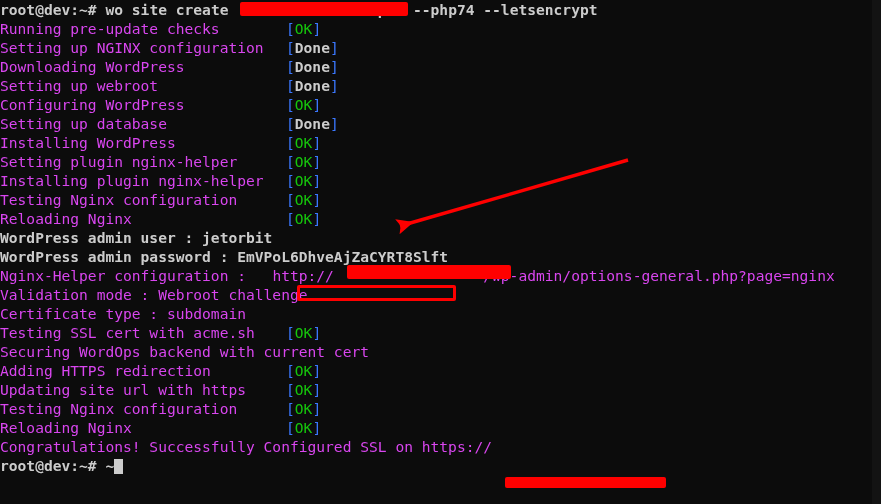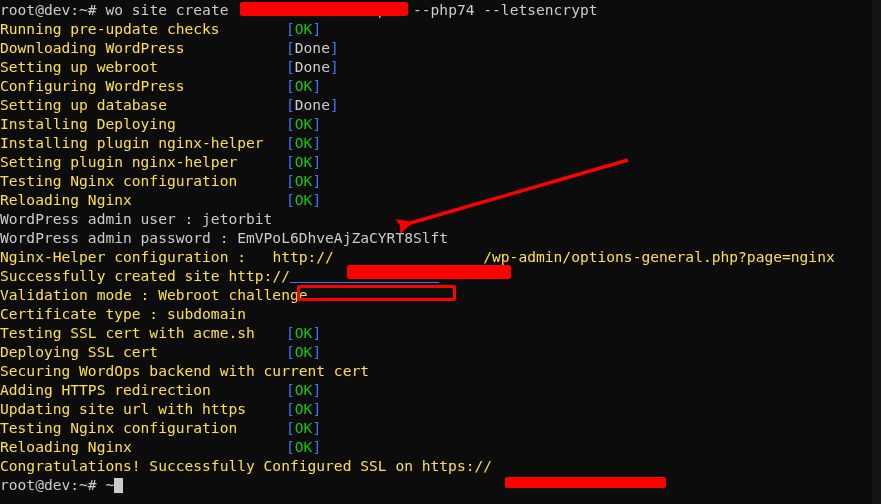--- a/index.html
+++ b/index.html
@@ -37,23 +37,23 @@
     font-size: 14.6px;
     letter-spacing: 0px;
     white-space: pre;
     position: relative;
   }
   .msg {
     display: inline-block;
     width: 286px;
     overflow: visible;
   }
-  .c-blue   { color: #fde047; }
+  .c-blue   { color: #d946ef; }
   .c-green  { color: #16c60c; }
-  .c-white  { color: #cccccc; }
+  .c-white  { color: #cccccc; font-weight: bold; }
   .c-bracket{ color: #3b78ff; }
   .underline-blue {
     color: #3b78ff;
     text-decoration: underline;
   }
   
   .redact {
     position: absolute;
     background: #ff0000;
     border-radius: 2px;
@@ -90,54 +90,53 @@
 <div id="screen">
 
   <div id="right-gutter"></div>
 
   <div id="console">
 
     <div class="line"><span class="c-white">root@dev:~#</span><span class="c-white"> </span><span class="c-white">wo site create</span><span class="c-white"> </span><span class="c-white">           </span><span class="c-white">  </span><span class="c-white">--wpfc --php74 --letsencrypt</span></div>
 
     <div class="line"><span class="msg c-blue">Running pre-update checks</span><span class="c-bracket">[</span><span class="c-green">OK</span><span class="c-bracket">]</span></div>
 
+    <div class="line"><span class="msg c-blue">Setting up NGINX configuration</span><span class="c-bracket">[</span><span class="c-white">Done</span><span class="c-bracket">]</span></div>
 
     <div class="line"><span class="msg c-blue">Downloading WordPress</span><span class="c-bracket">[</span><span class="c-white">Done</span><span class="c-bracket">]</span></div>
 
     <div class="line"><span class="msg c-blue">Setting up webroot</span><span class="c-bracket">[</span><span class="c-white">Done</span><span class="c-bracket">]</span></div>
 
     <div class="line"><span class="msg c-blue">Configuring WordPress</span><span class="c-bracket">[</span><span class="c-green">OK</span><span class="c-bracket">]</span></div>
 
     <div class="line"><span class="msg c-blue">Setting up database</span><span class="c-bracket">[</span><span class="c-white">Done</span><span class="c-bracket">]</span></div>
 
-    <div class="line"><span class="msg c-blue">Installing Deploying</span><span class="c-bracket">[</span><span class="c-green">OK</span><span class="c-bracket">]</span></div>
+    <div class="line"><span class="msg c-blue">Installing WordPress</span><span class="c-bracket">[</span><span class="c-green">OK</span><span class="c-bracket">]</span></div>
+
+    <div class="line"><span class="msg c-blue">Setting plugin nginx-helper</span><span class="c-bracket">[</span><span class="c-green">OK</span><span class="c-bracket">]</span></div>
 
     <div class="line"><span class="msg c-blue">Installing plugin nginx-helper</span><span class="c-bracket">[</span><span class="c-green">OK</span><span class="c-bracket">]</span></div>
-
-    <div class="line"><span class="msg c-blue">Setting plugin nginx-helper</span><span class="c-bracket">[</span><span class="c-green">OK</span><span class="c-bracket">]</span></div>
 
     <div class="line"><span class="msg c-blue">Testing Nginx configuration</span><span class="c-bracket">[</span><span class="c-green">OK</span><span class="c-bracket">]</span></div>
 
     <div class="line"><span class="msg c-blue">Reloading Nginx</span><span class="c-bracket">[</span><span class="c-green">OK</span><span class="c-bracket">]</span></div>
 
     <div class="line"><span class="c-white">WordPress admin user : jetorbit</span></div>
 
     <div class="line"><span class="c-white">WordPress admin password : EmVPoL6DhveAjZaCYRT8Slft</span></div>
 
     <div class="line"><span class="c-blue">Nginx-Helper configuration :</span><span class="c-blue">   </span><span class="c-blue">http://</span><span class="c-blue">                 </span><span class="c-blue">/wp-admin/options-general.php?page=nginx</span></div>
 
-    <div class="line"><span class="c-blue">Successfully created site</span><span class="c-blue"> </span><span class="c-blue">http://</span><span class="underline-blue">                 </span></div>
 
     <div class="line"><span class="c-blue">Validation mode : Webroot challenge</span></div>
 
     <div class="line"><span class="c-blue">Certificate type : subdomain</span></div>
 
     <div class="line"><span class="msg c-blue">Testing SSL cert with acme.sh</span><span class="c-bracket">[</span><span class="c-green">OK</span><span class="c-bracket">]</span></div>
 
-    <div class="line"><span class="msg c-blue">Deploying SSL cert</span><span class="c-bracket">[</span><span class="c-green">OK</span><span class="c-bracket">]</span></div>
 
     <div class="line"><span class="c-blue">Securing WordOps backend with current cert</span></div>
 
     <div class="line"><span class="msg c-blue">Adding HTTPS redirection</span><span class="c-bracket">[</span><span class="c-green">OK</span><span class="c-bracket">]</span></div>
 
     <div class="line"><span class="msg c-blue">Updating site url with https</span><span class="c-bracket">[</span><span class="c-green">OK</span><span class="c-bracket">]</span></div>
 
     <div class="line"><span class="msg c-blue">Testing Nginx configuration</span><span class="c-bracket">[</span><span class="c-green">OK</span><span class="c-bracket">]</span></div>
 
     <div class="line"><span class="msg c-blue">Reloading Nginx</span><span class="c-bracket">[</span><span class="c-green">OK</span><span class="c-bracket">]</span></div>

